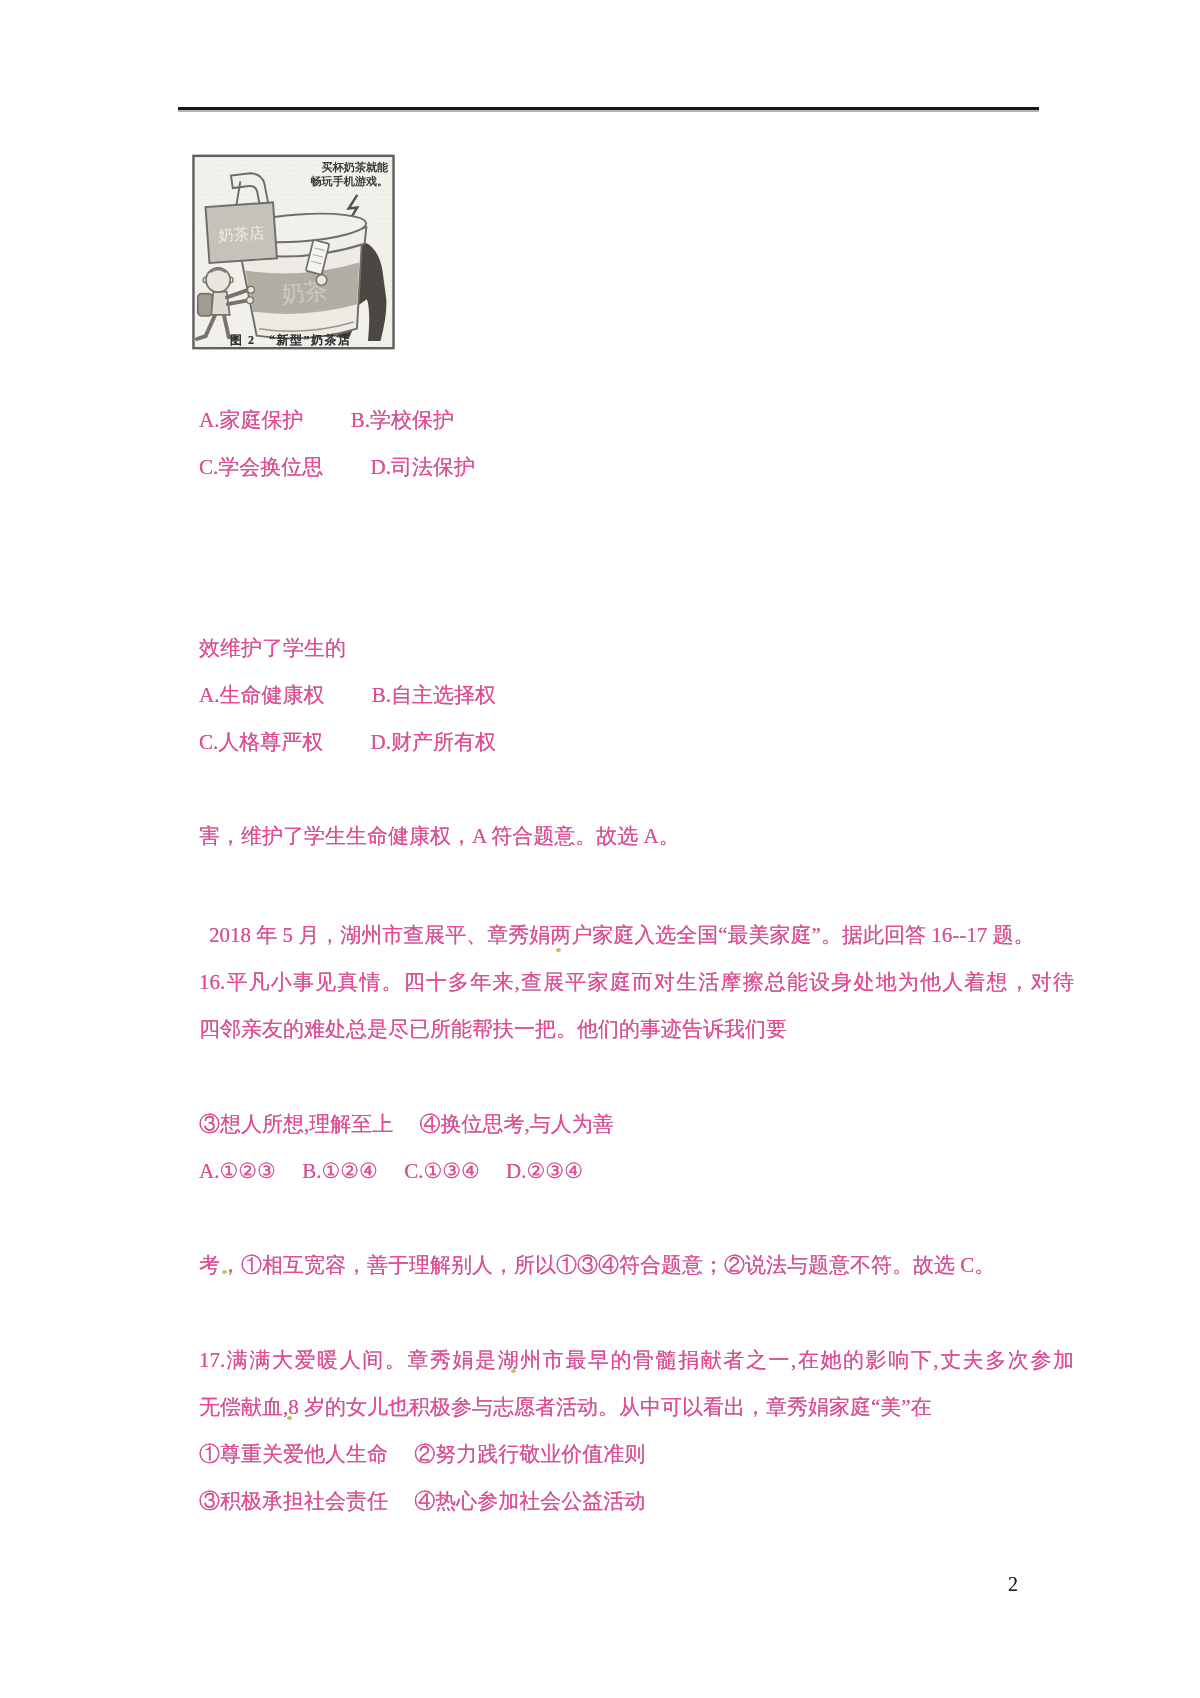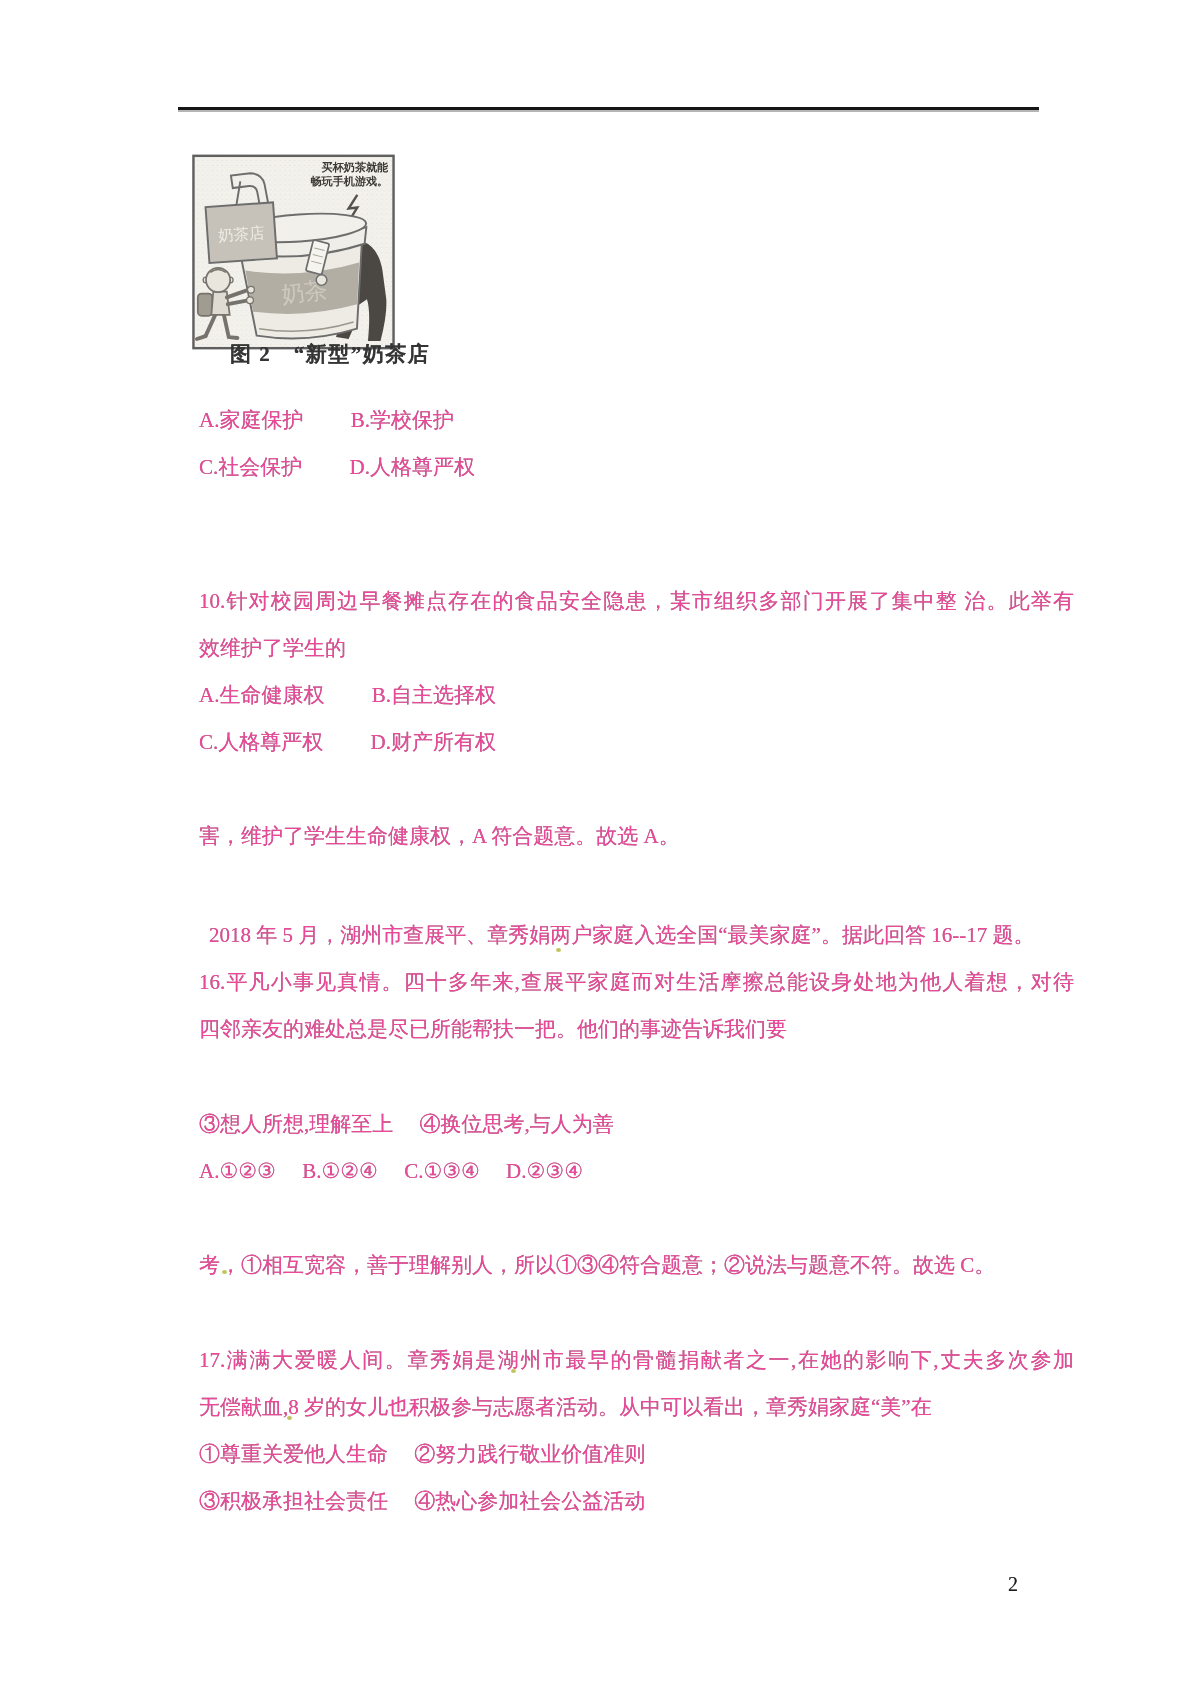--- a/index.html
+++ b/index.html
@@ -14,22 +14,22 @@
   }
   .toprule{
     position:absolute;left:178px;top:107px;width:861px;height:3px;
     background:#161616;box-shadow:0 2px 0 rgba(90,90,90,.45);
   }
   .figure{
     position:absolute;left:192px;top:152px;width:203px;height:200px;
   }
   .figure svg{display:block;}
   .caption{
-    position:absolute;left:230px;top:340px;
-    font-size:21px;font-weight:bold;color:#343434;
+    position:absolute;left:230px;top:332px;
+    font-size:12px;font-weight:bold;color:#343434;
     letter-spacing:1.5px;white-space:nowrap;
     text-shadow:0 0 .6px rgba(0,0,0,.5);
   }
   .textcol{
     position:absolute;left:183px;top:0;width:875px;height:1698px;
   }
   .line{
     position:absolute;left:16px;width:100%;height:47px;line-height:47px;
     font-size:21px;color:#ec4899;
     text-shadow:0 0 .5px rgba(0,0,0,.5);
@@ -124,22 +124,21 @@
 
       <text class="cartoon-text" x="203" y="17" text-anchor="end" font-size="11.5" font-weight="bold" fill="#3c3a36">买杯奶茶就能</text>
       <text class="cartoon-text" x="203" y="32" text-anchor="end" font-size="11.5" font-weight="bold" fill="#3c3a36">畅玩手机游戏。</text>
     </svg>
   </div>
 
   <div class="caption">图 2　“新型”奶茶店</div>
 
   <div class="textcol">
     <div class="line" style="top:397px">A.家庭保护　　 B.学校保护</div>
-    <div class="line" style="top:444px">C.社会保护　　 D.人格尊严权</div>
-    <div class="line j" style="top:578px">10.针对校园周边早餐摊点存在的食品安全隐患，某市组织多部门开展了集中整 治。此举有</div>
+    <div class="line" style="top:444px">C.学会换位思　　 D.司法保护</div>
     <div class="line" style="top:625px">效维护了学生的</div>
     <div class="line" style="top:672px">A.生命健康权　　 B.自主选择权</div>
     <div class="line" style="top:719px">C.人格尊严权　　 D.财产所有权</div>
     <div class="line" style="top:813px">害，维护了学生生命健康权，A 符合题意。故选 A。</div>
     <div class="line ind" style="top:912px">2018 年 5 月，湖州市查展平、章秀娟两户家庭入选全国“最美家庭”。据此回答 16--17 题。</div>
     <div class="line j" style="top:959px">16.平凡小事见真情。四十多年来,查展平家庭而对生活摩擦总能设身处地为他人着想，对待</div>
     <div class="line" style="top:1006px">四邻亲友的难处总是尽已所能帮扶一把。他们的事迹告诉我们要</div>
     <div class="line" style="top:1101px">③想人所想,理解至上　 ④换位思考,与人为善</div>
     <div class="line" style="top:1148px">A.①②③　 B.①②④　 C.①③④　 D.②③④</div>
     <div class="line" style="top:1242px">考，①相互宽容，善于理解别人，所以①③④符合题意；②说法与题意不符。故选 C。</div>

